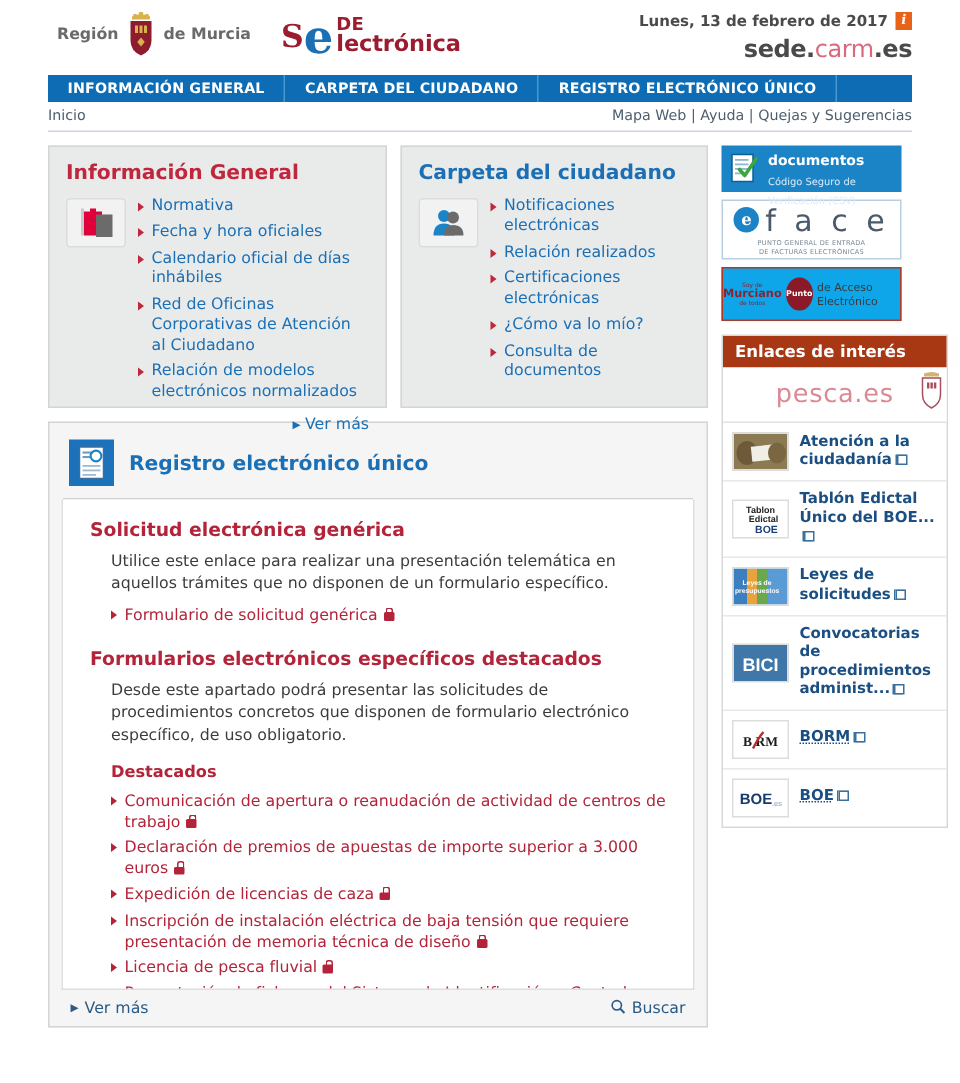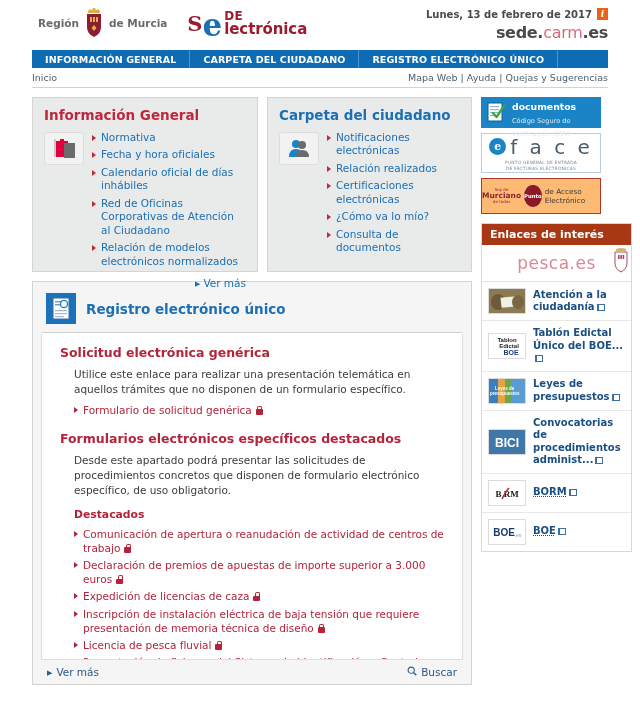--- a/index.html
+++ b/index.html
@@ -437,21 +437,21 @@
     font-size: 4.4px;
     color: #7a8896;
     letter-spacing: 0.2px;
     text-align: center;
     line-height: 1.3;
     margin-top: 1px;
   }
   .banner-pae {
     height: 34px;
     border: 1px solid #b0392a;
-    background: #fdba74;
+    background: #0ea5e9;
     display: flex;
     align-items: center;
     justify-content: center;
     gap: 3px;
     cursor: pointer;
     margin-top: 5px;
   }
   .pae-murciano {
     font-size: 7.5px;
     font-weight: bold;
@@ -820,21 +820,21 @@
             <svg width="36" height="24" viewBox="0 0 36 24">
               <rect width="36" height="24" fill="#2a6fb0"></rect>
               <rect x="0" y="0" width="9" height="24" fill="#3c7fc0"></rect>
               <rect x="9" y="0" width="7" height="24" fill="#e8a33d"></rect>
               <rect x="16" y="0" width="7" height="24" fill="#6aa84f"></rect>
               <rect x="23" y="0" width="13" height="24" fill="#5b9bd5"></rect>
               <text x="6" y="11" font-size="4.5" fill="#ffffff" font-family="sans-serif" font-weight="bold">Leyes de</text>
               <text x="1" y="16" font-size="4.5" fill="#ffffff" font-family="sans-serif" font-weight="bold">presupuestos</text>
             </svg>
           </span>
-          <span class="enl-label"><span>Leyes de presupuestos</span><span class="ext-icon"></span></span>
+          <span class="enl-label"><span>Leyes de solicitudes</span><span class="ext-icon"></span></span>
         </div>
 
         <div class="enlace-row">
           <span class="enl-thumb">
             <svg width="36" height="24" viewBox="0 0 36 24">
               <rect width="36" height="24" fill="#3f78a8"></rect>
               <text x="18" y="17" font-size="12" text-anchor="middle" fill="#ffffff" font-family="sans-serif" font-weight="bold">BICI</text>
             </svg>
           </span>
           <span class="enl-label"><span>Convocatorias de procedimientos administ...</span><span class="ext-icon"></span></span>

